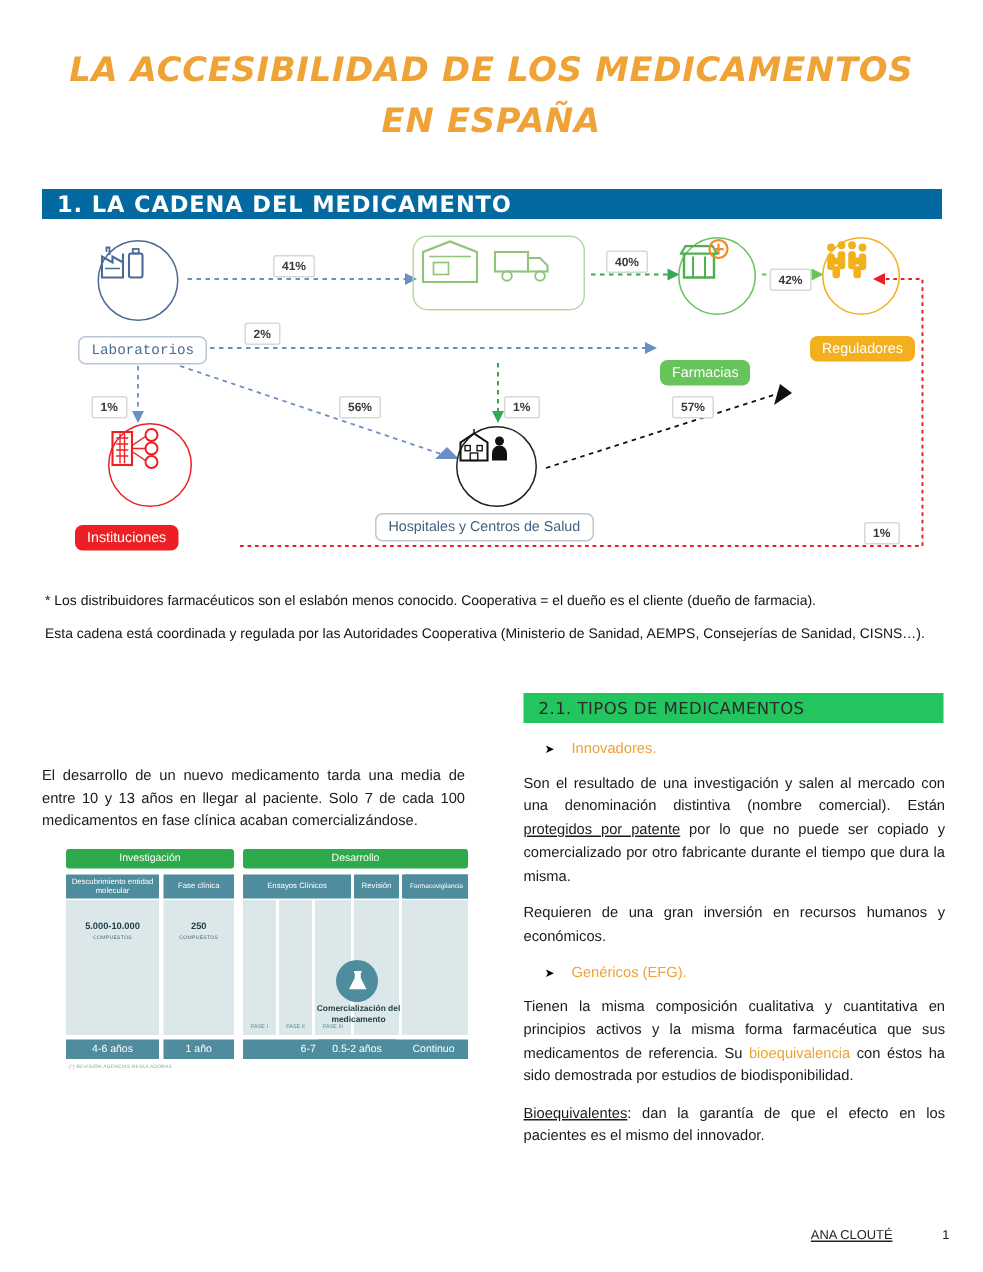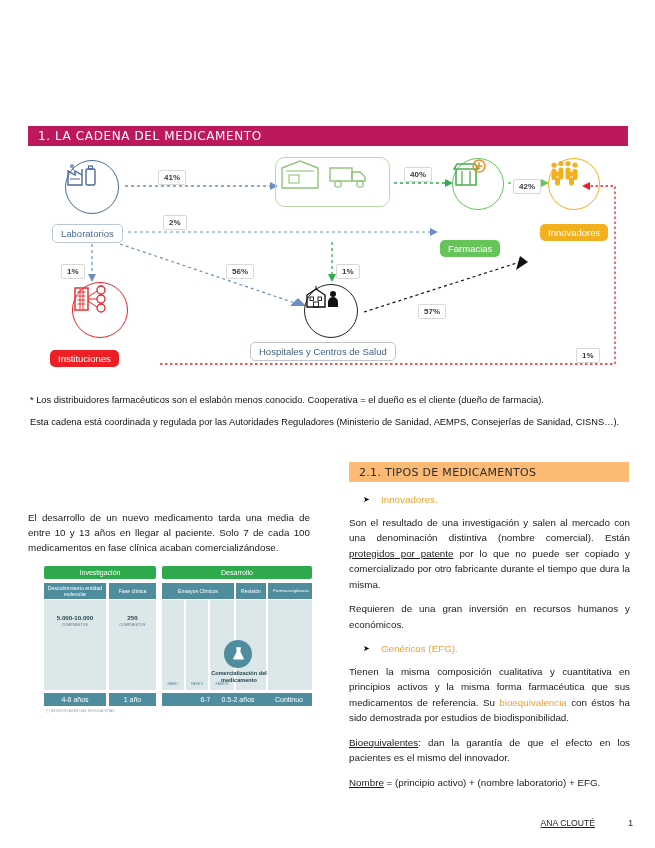--- a/index.html
+++ b/index.html
@@ -33,43 +33,43 @@
     font-size: 22.5px;
     letter-spacing: 0.5px;
     line-height: 34px;
     font-style: italic;
   }
   .doc-title .l2 { display: block; }
 
   
   .sec-bar {
     position: absolute;
-    background: #be185d;
+    background: #0369a1;
     color: #ffffff;
-    font-size: 12px;
-    font-weight: normal;
+    font-size: 15px;
+    font-weight: bold;
     letter-spacing: 0.6px;
     display: flex;
     align-items: center;
     padding-left: 10px;
     box-sizing: border-box;
     font-family: "DejaVu Sans", sans-serif;
   }
   #sec1-bar {
     left: 28px; top: 126px; width: 600px; height: 20px;
   }
   #sec2-bar {
     left: 28px; top: 462px; width: 280px; height: 42px;
     align-items: flex-start;
     padding-top: 6px;
     line-height: 15px;
   }
   #sec21-bar {
     left: 349px; top: 462px; width: 280px; height: 20px;
-    background: #fdba74;
+    background: #22c55e;
     color: #2b2b2b;
     font-weight: normal;
     font-size: 11px;
     letter-spacing: 0.3px;
   }
 
   
   #chain {
     position: absolute;
     left: 20px; top: 152px;
@@ -79,21 +79,21 @@
 
   .node-label {
     position: absolute;
     font-size: 9.5px;
     border-radius: 5px;
     padding: 3px 8px;
     white-space: nowrap;
     box-sizing: border-box;
     text-align: center;
   }
-  .lbl-lab { left: 32px; top: 72px; border: 1px solid #b9c6d8; color: #4a6b96; background: #fff; }
+  .lbl-lab { left: 32px; top: 72px; border: 1px solid #b9c6d8; color: #4a6b96; background: #fff; font-family: Liberation Mono, monospace; }
   .lbl-dist { left: 225px; top: 62px; background: #d9e8cf; color: #5d8a4a; border: 1px solid #cfe0c2; }
   .lbl-far { left: 420px; top: 88px; background: #66c45a; color: #ffffff; }
   .lbl-ciu { left: 520px; top: 72px; background: #f2b01e; color: #ffffff; }
   .lbl-inst { left: 30px; top: 198px; background: #ec2024; color: #ffffff; }
   .lbl-hosp { left: 230px; top: 190px; border: 1px solid #bfc5cc; color: #41627f; background: #fff; }
 
   .pct {
     position: absolute;
     font-size: 8px;
     font-weight: bold;
@@ -236,20 +236,24 @@
     font-size: 8.6px; color: #222;
   }
   .footer .author { position: absolute; right: 60px; text-decoration: underline; }
   .footer .pageno { position: absolute; right: 22px; }
 </style>
 </head>
 <body>
 
 <div class="page">
 
+  <div class="doc-title">
+    <span>LA ACCESIBILIDAD DE LOS MEDICAMENTOS</span>
+    <span class="l2">EN ESPAÑA</span>
+  </div>
 
   <div class="sec-bar" id="sec1-bar">1. LA CADENA DEL MEDICAMENTO</div>
 
   <div id="chain">
 
     <svg width="615" height="225">
 
       <line x1="105" y1="34" x2="250" y2="34" stroke="#6b8fc4" stroke-width="1.4" stroke-dasharray="3,3"></line>
       <polygon points="250,30 258,34 250,38" fill="#6b8fc4"></polygon>
 
@@ -358,38 +362,38 @@
         <rect x="13" y="12" width="3.5" height="3.5" fill="none" stroke="#111" stroke-width="0.9"></rect>
         <rect x="8.5" y="17" width="5" height="5" fill="none" stroke="#111" stroke-width="0.9"></rect>
         <line x1="11" y1="1" x2="11" y2="4" stroke="#111" stroke-width="1"></line>
         <circle cx="28" cy="9" r="3" fill="#111"></circle>
         <path d="M23 22 L23 17 A5 5 0 0 1 33 17 L33 22 Z" fill="#111"></path>
       </svg>
     </div>
 
     <div class="node-label lbl-lab">Laboratorios</div>
     <div class="node-label lbl-far">Farmacias</div>
-    <div class="node-label lbl-ciu">Innovadores</div>
+    <div class="node-label lbl-ciu">Reguladores</div>
     <div class="node-label lbl-inst">Instituciones</div>
     <div class="node-label lbl-hosp">Hospitales y Centros de Salud</div>
 
-    <div class="pct" style="left:138px; top:18px;">41%</div>
+    <div class="pct" style="left:162px; top:18px;">41%</div>
     <div class="pct" style="left:143px; top:63px;">2%</div>
     <div class="pct" style="left:384px; top:15px;">40%</div>
     <div class="pct" style="left:493px; top:15px;margin-top:12px;">42%</div>
     <div class="pct" style="left:41px;  top:112px;">1%</div>
     <div class="pct" style="left:206px; top:112px;">56%</div>
     <div class="pct" style="left:316px; top:112px;">1%</div>
-    <div class="pct" style="left:398px; top:112px;margin-top:40px;">57%</div>
+    <div class="pct" style="left:428px; top:112px;">57%</div>
     <div class="pct" style="left:556px; top:196px;">1%</div>
   </div>
 
   <div class="notes">
     <p>* Los distribuidores farmacéuticos son el eslabón menos conocido. Cooperativa = el dueño es el cliente (dueño de farmacia).</p>
-    <p>Esta cadena está coordinada y regulada por las Autoridades Reguladores (Ministerio de Sanidad, AEMPS, Consejerías de Sanidad, CISNS…).</p>
+    <p>Esta cadena está coordinada y regulada por las Autoridades Cooperativa (Ministerio de Sanidad, AEMPS, Consejerías de Sanidad, CISNS…).</p>
   </div>
 
 
   <div class="sec-bar" id="sec21-bar">2.1. TIPOS DE MEDICAMENTOS</div>
 
   <div class="col-left">
     <div>El desarrollo de un nuevo medicamento tarda una media de entre 10 y 13 años en llegar al paciente. Solo 7 de cada 100 medicamentos en fase clínica acaban comercializándose.</div>
   </div>
 
   <div id="infographic">
@@ -455,21 +459,20 @@
     <div class="bullet">
       <span class="arrow">➤</span>
       <span>Genéricos (EFG).</span>
     </div>
 
     <p><span>Tienen la misma composición cualitativa y cuantitativa en principios activos y la misma forma farmacéutica que sus medicamentos de referencia. Su </span><span class="orange">bioequivalencia</span><span> con éstos ha sido demostrada por estudios de biodisponibilidad.</span></p>
 
 
     <p><span class="u">Bioequivalentes</span><span>: dan la garantía de que el efecto en los pacientes es el mismo del innovador.</span></p>
 
-    <p><span class="u">Nombre</span><span> = (principio activo) + (nombre laboratorio) + EFG.</span></p>
   </div>
 
   <div class="footer">
     <span class="author">ANA CLOUTÉ</span>
     <span class="pageno">1</span>
   </div>
 
 </div>
 
 </body></html>

